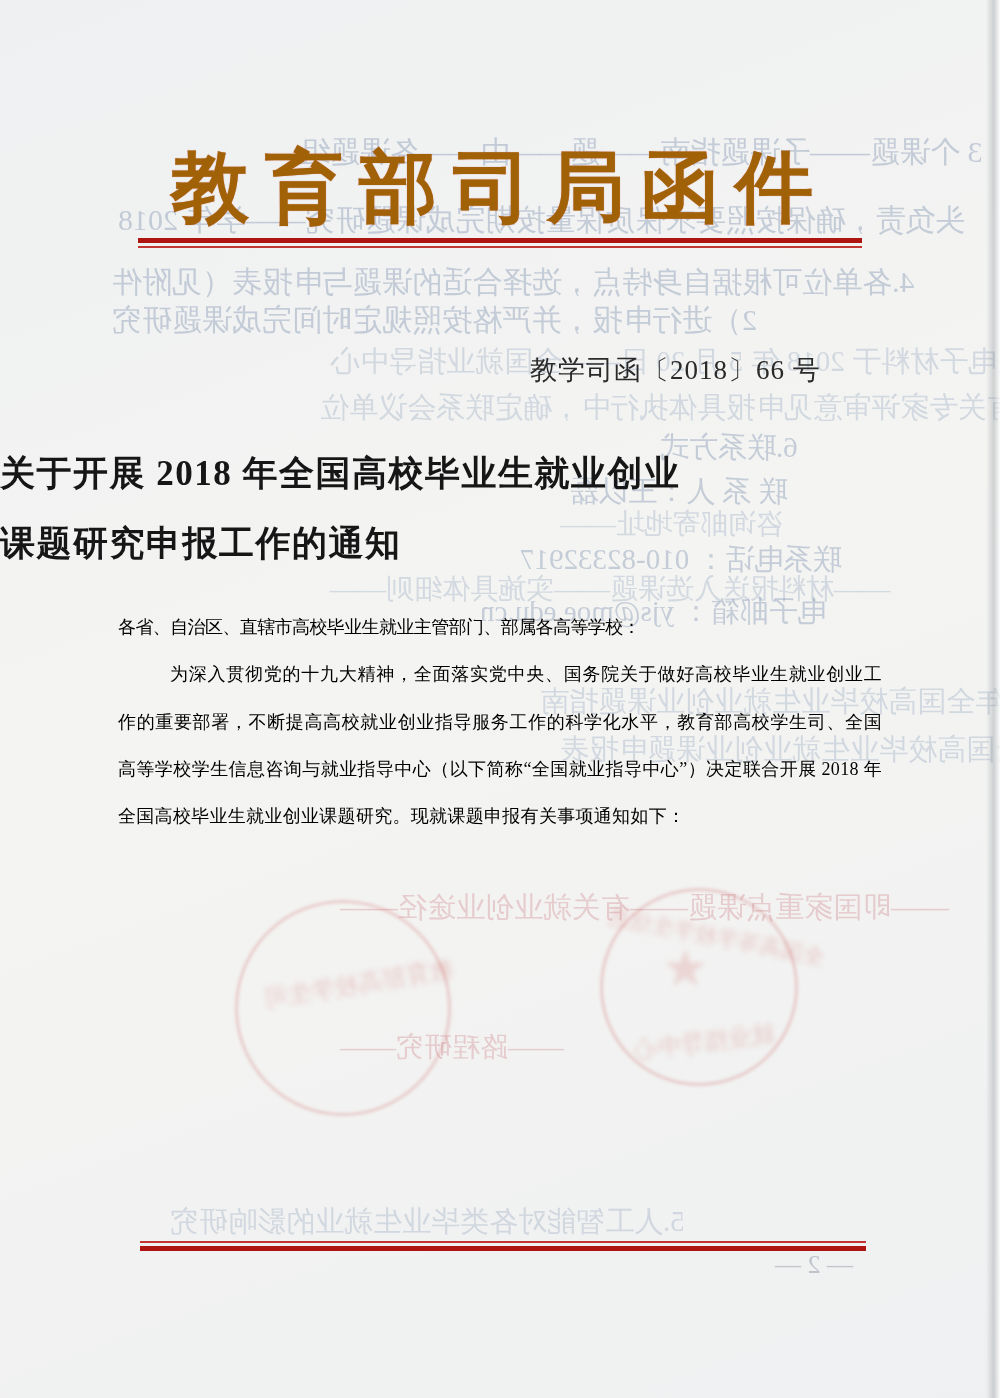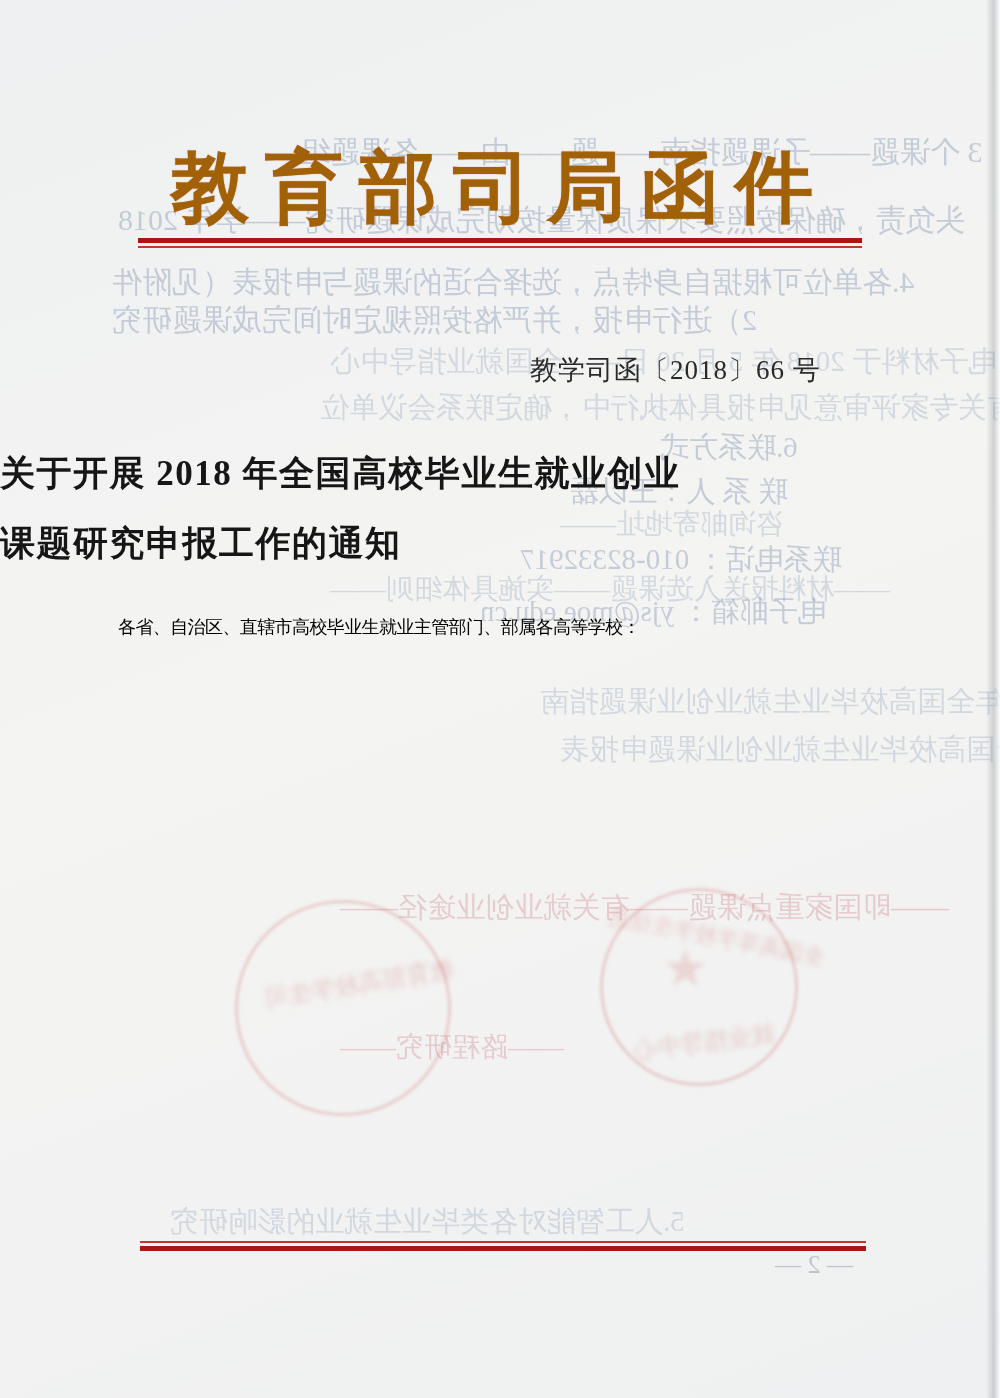--- a/index.html
+++ b/index.html
@@ -98,20 +98,21 @@
       <div class="thin"></div>
   </div>
 
   <div class="doc-number">教学司函〔2018〕66 号</div>
 
   <div class="title-line title-1">关于开展 2018 年全国高校毕业生就业创业</div>
   <div class="title-line title-2">课题研究申报工作的通知</div>
 
   <div class="body-text">
     <p class="tight">各省、自治区、直辖市高校毕业生就业主管部门、部属各高等学校：</p>
+    <p class="indent">为深入贯彻党的十九大精神，全面落实党中央、国务院关于做好高校毕业生就业创业工作的重要部署，不断提高高校就业创业指导服务工作的科学化水平，教育部高校学生司、全国高等学校学生信息咨询与就业指导中心（以下简称“全国就业指导中心”）决定联合开展 2018 年全国高校毕业生就业创业课题研究。现就课题申报有关事项通知如下：</p>
   </div>
 
   <div class="rule-bottom">
     <div class="thin"></div>
       <div class="gap"></div>
       <div class="thick"></div>
   </div>
 
   <div class="edge-shadow"></div>
 </div>

